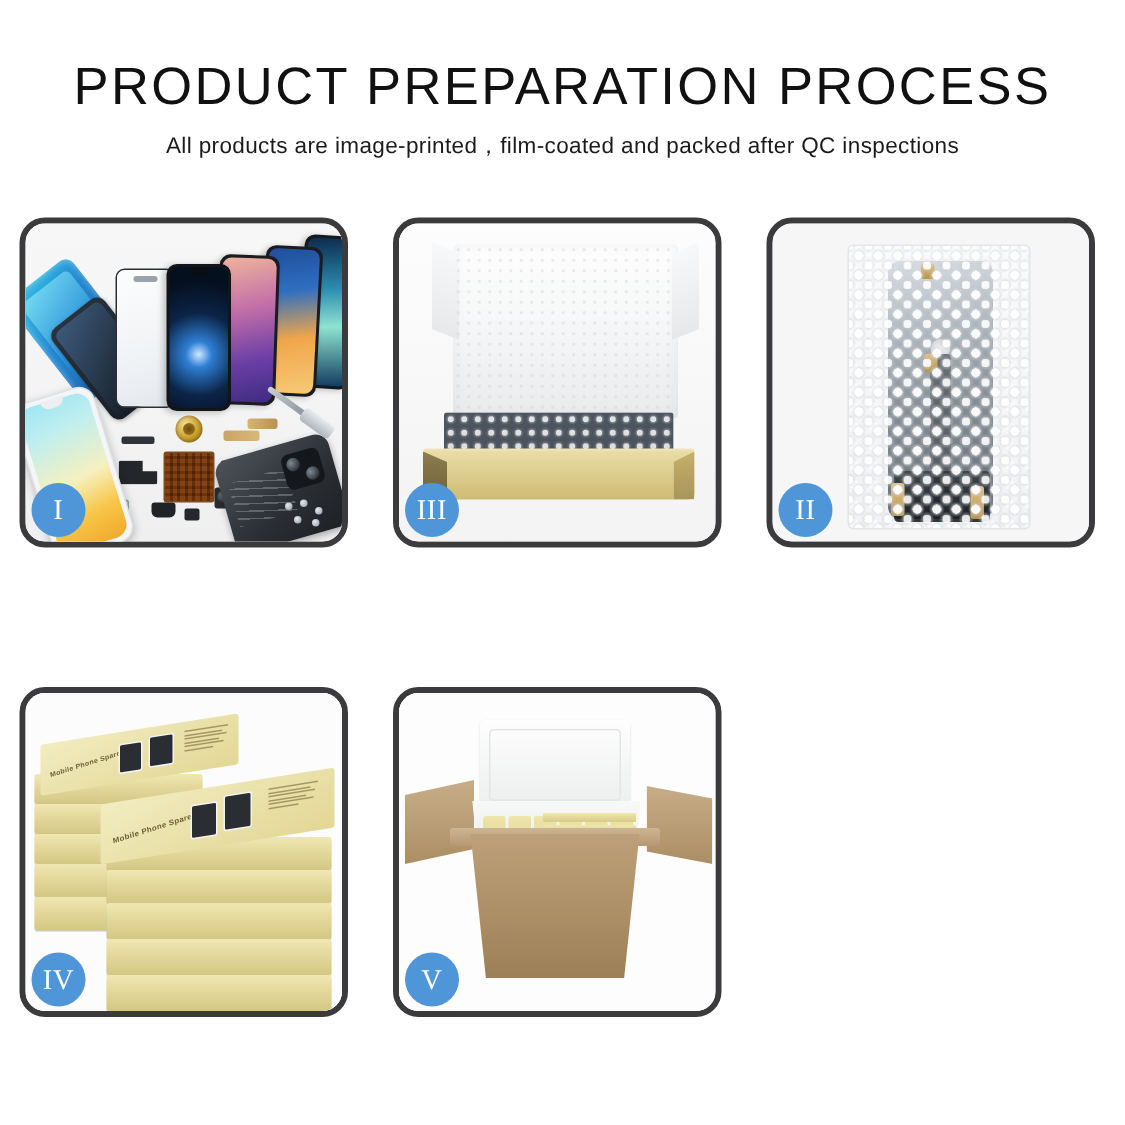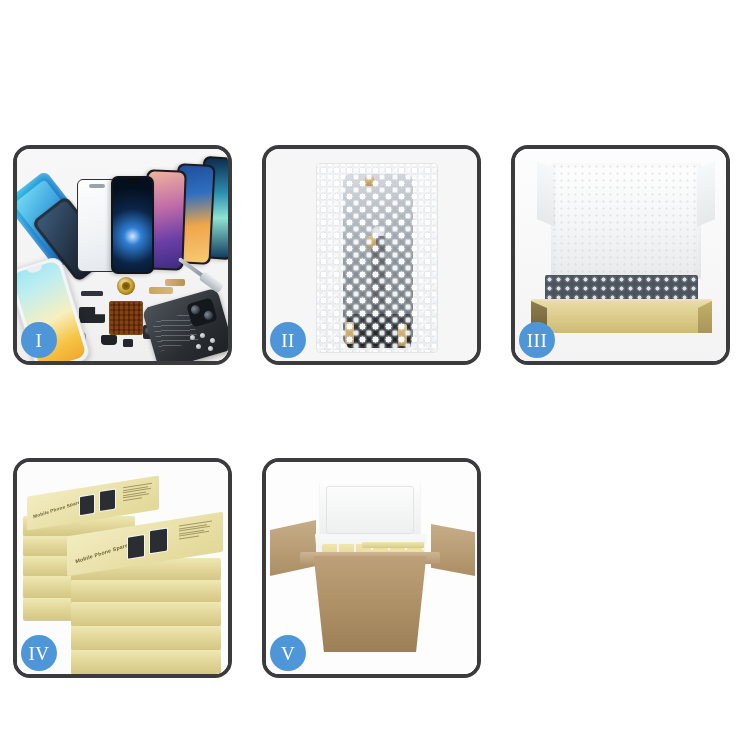--- a/index.html
+++ b/index.html
@@ -393,20 +393,24 @@
   .shadow-soft{
     position:absolute; left:10px; bottom:8px; width:196px; height:10px;
     background: radial-gradient(ellipse at center, rgba(0,0,0,.12), rgba(0,0,0,0) 70%);
   }
 </style>
 </head>
 <body>
 
 <div class="page">
 
+  <div class="header">
+    <div class="title">PRODUCT PREPARATION PROCESS</div>
+    <div class="subtitle">All products are image-printed，film-coated and packed after QC inspections</div>
+  </div>
 
   <div class="grid">
 
     <div class="panel p1">
       <div class="stage">
         <div class="bgwhite"></div>
 
         <div class="film"></div>
         <div class="film-phone"></div>
 
@@ -458,51 +462,51 @@
         </div>
         <div class="screws">
           <i></i>
             <i></i>
             <i></i>
             <i></i>
             <i></i>
         </div>
       </div>
       <div class="badge">I</div>
+    </div>
+
+    <div class="panel p3">
+      <div class="stage">
+        <div class="floor"></div>
+        <div class="foamlid">
+          <div class="foamtexture"></div>
+        </div>
+        <div class="bubblefill"></div>
+        <div class="trayrim"></div>
+        <div class="boxtray"></div>
+      </div>
+      <div class="badge">III</div>
     </div>
 
     <div class="panel p2">
       <div class="stage">
         <div class="bubblebag">
           <div class="innerpart">
             <div class="conn"></div>
             <div class="flexstrip"></div>
           </div>
           <div class="goldtab gt1"></div>
           <div class="goldtab gt2"></div>
           <div class="darkbottom"></div>
           <div class="goldtab gt3"></div>
           <div class="goldtab gt4"></div>
           <div class="bubbles"></div>
         </div>
       </div>
       <div class="badge">II</div>
-    </div>
-
-    <div class="panel p3">
-      <div class="stage">
-        <div class="floor"></div>
-        <div class="foamlid">
-          <div class="foamtexture"></div>
-        </div>
-        <div class="bubblefill"></div>
-        <div class="trayrim"></div>
-        <div class="boxtray"></div>
-      </div>
-      <div class="badge">III</div>
     </div>
 
     <div class="panel p4">
       <div class="stage">
         <div class="floor"></div>
         <div class="stack">
 
           <div class="sbox sb" style="left:0; top:36px; width:112px; height:20px;"></div>
           <div class="sbox sb" style="left:0; top:56px; width:112px; height:20px;"></div>
           <div class="sbox sb" style="left:0; top:76px; width:112px; height:20px;"></div>

